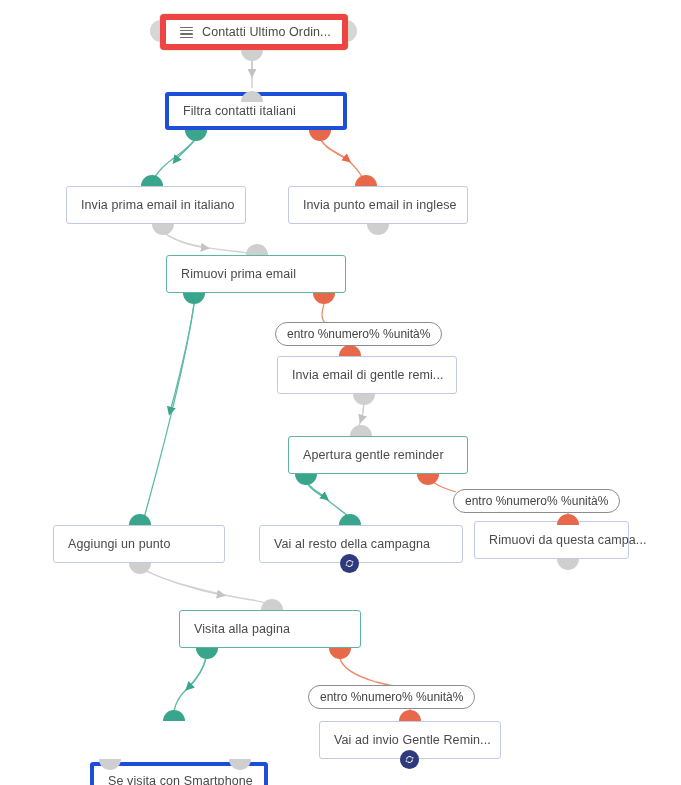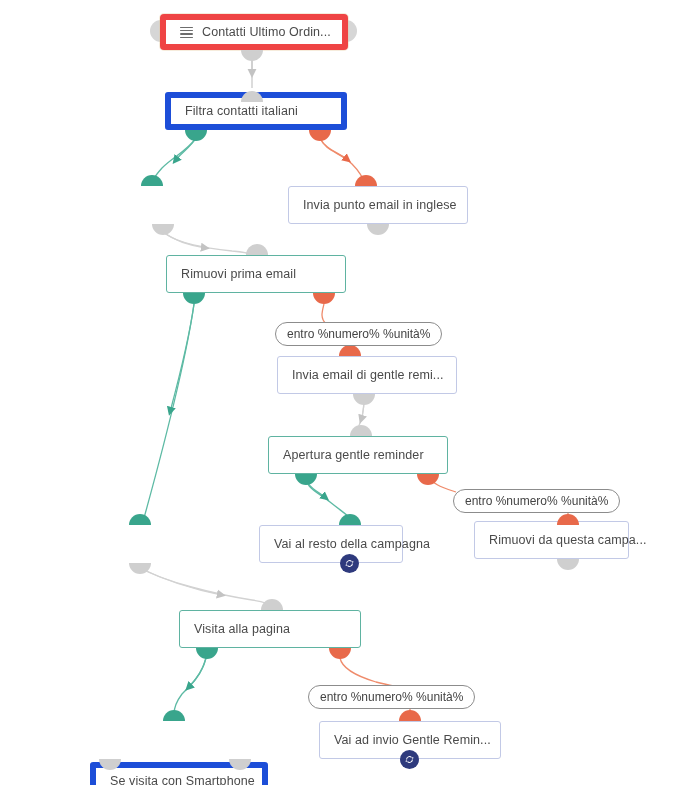--- a/index.html
+++ b/index.html
@@ -36,21 +36,21 @@
     letter-spacing:.1px;
     white-space:nowrap;
     z-index:3;
   }
   .node.start{
     border:6px solid #ef4444;
     border-radius:4px;
     box-shadow:0 0 0 1px rgba(230,200,154,.35);
   }
   .node.trigger{ border:1px solid #5fb3a1; }
-  .node.filter{  border:6px solid #1d4ed8; }
+  .node.filter{  border:4px solid #1d4ed8; }
   .node.action{  border:1px solid #c2c9e6; }
 
   .node .label{ pointer-events:none; }
 
   .list-icon{
     width:13px;height:13px;
     margin-right:9px;
     display:inline-block;
     position:relative;
     flex:0 0 auto;
@@ -186,20 +186,23 @@
   <div class="dome down gray" style="left:241px;top:50px;"></div>
 
   <div class="dome up gray" style="left:241px;top:91px;"></div>
   <div class="node filter" style="left:165px;top:92px;width:182px;height:38px;">
     <span class="label">Filtra contatti italiani</span>
   </div>
   <div class="dome down green" style="left:185px;top:130px;"></div>
   <div class="dome down red" style="left:309px;top:130px;"></div>
 
   <div class="dome up green" style="left:141px;top:175px;"></div>
+  <div class="node action" style="left:66px;top:186px;width:180px;height:38px;">
+    <span class="label">Invia prima email in italiano</span>
+  </div>
   <div class="dome down gray" style="left:152px;top:224px;"></div>
 
   <div class="dome up red" style="left:355px;top:175px;"></div>
   <div class="node action" style="left:288px;top:186px;width:180px;height:38px;">
     <span class="label">Invia punto email in inglese</span>
   </div>
   <div class="dome down gray" style="left:367px;top:224px;"></div>
 
   <div class="dome up gray" style="left:246px;top:244px;"></div>
   <div class="node trigger" style="left:166px;top:255px;width:180px;height:38px;">
@@ -212,35 +215,38 @@
     <span>entro %numero% %unità%</span>
   </div>
 
   <div class="dome up red" style="left:339px;top:345px;"></div>
   <div class="node action" style="left:277px;top:356px;width:180px;height:38px;">
     <span class="label">Invia email di gentle remi...</span>
   </div>
   <div class="dome down gray" style="left:353px;top:394px;"></div>
 
   <div class="dome up gray" style="left:350px;top:425px;"></div>
-  <div class="node trigger" style="left:268px;top:436px;width:180px;height:38px;">
+  <div class="node trigger" style="left:288px;top:436px;width:180px;height:38px;">
     <span class="label">Apertura gentle reminder</span>
   </div>
   <div class="dome down green" style="left:295px;top:474px;"></div>
   <div class="dome down red" style="left:417px;top:474px;"></div>
 
   <div class="pill" style="left:453px;top:489px;">
     <span>entro %numero% %unità%</span>
   </div>
 
   <div class="dome up green" style="left:129px;top:514px;"></div>
+  <div class="node action" style="left:53px;top:525px;width:172px;height:38px;">
+    <span class="label">Aggiungi un punto</span>
+  </div>
   <div class="dome down gray" style="left:129px;top:563px;"></div>
 
   <div class="dome up green" style="left:339px;top:514px;"></div>
-  <div class="node action" style="left:259px;top:525px;width:144px;height:38px;">
+  <div class="node action" style="left:259px;top:525px;width:204px;height:38px;">
     <span class="label">Vai al resto della campagna</span>
   </div>
   <div class="loop-badge" style="left:340px;top:554px;">
     <svg width="11" height="11" viewBox="0 0 16 16" aria-hidden="true">
       <path d="M13 8a5 5 0 0 1-8.3 3.7l1-1.1A3.5 3.5 0 0 0 11.5 8H13z" fill="#ffffff"></path>
       <path d="M3 8a5 5 0 0 1 8.3-3.7l-1 1.1A3.5 3.5 0 0 0 4.5 8H3z" fill="#ffffff"></path>
       <path d="M13.6 4.2l-.4 2.9-2.5-1.6z" fill="#ffffff"></path>
       <path d="M2.4 11.8l.4-2.9 2.5 1.6z" fill="#ffffff"></path>
     </svg>
   </div>

